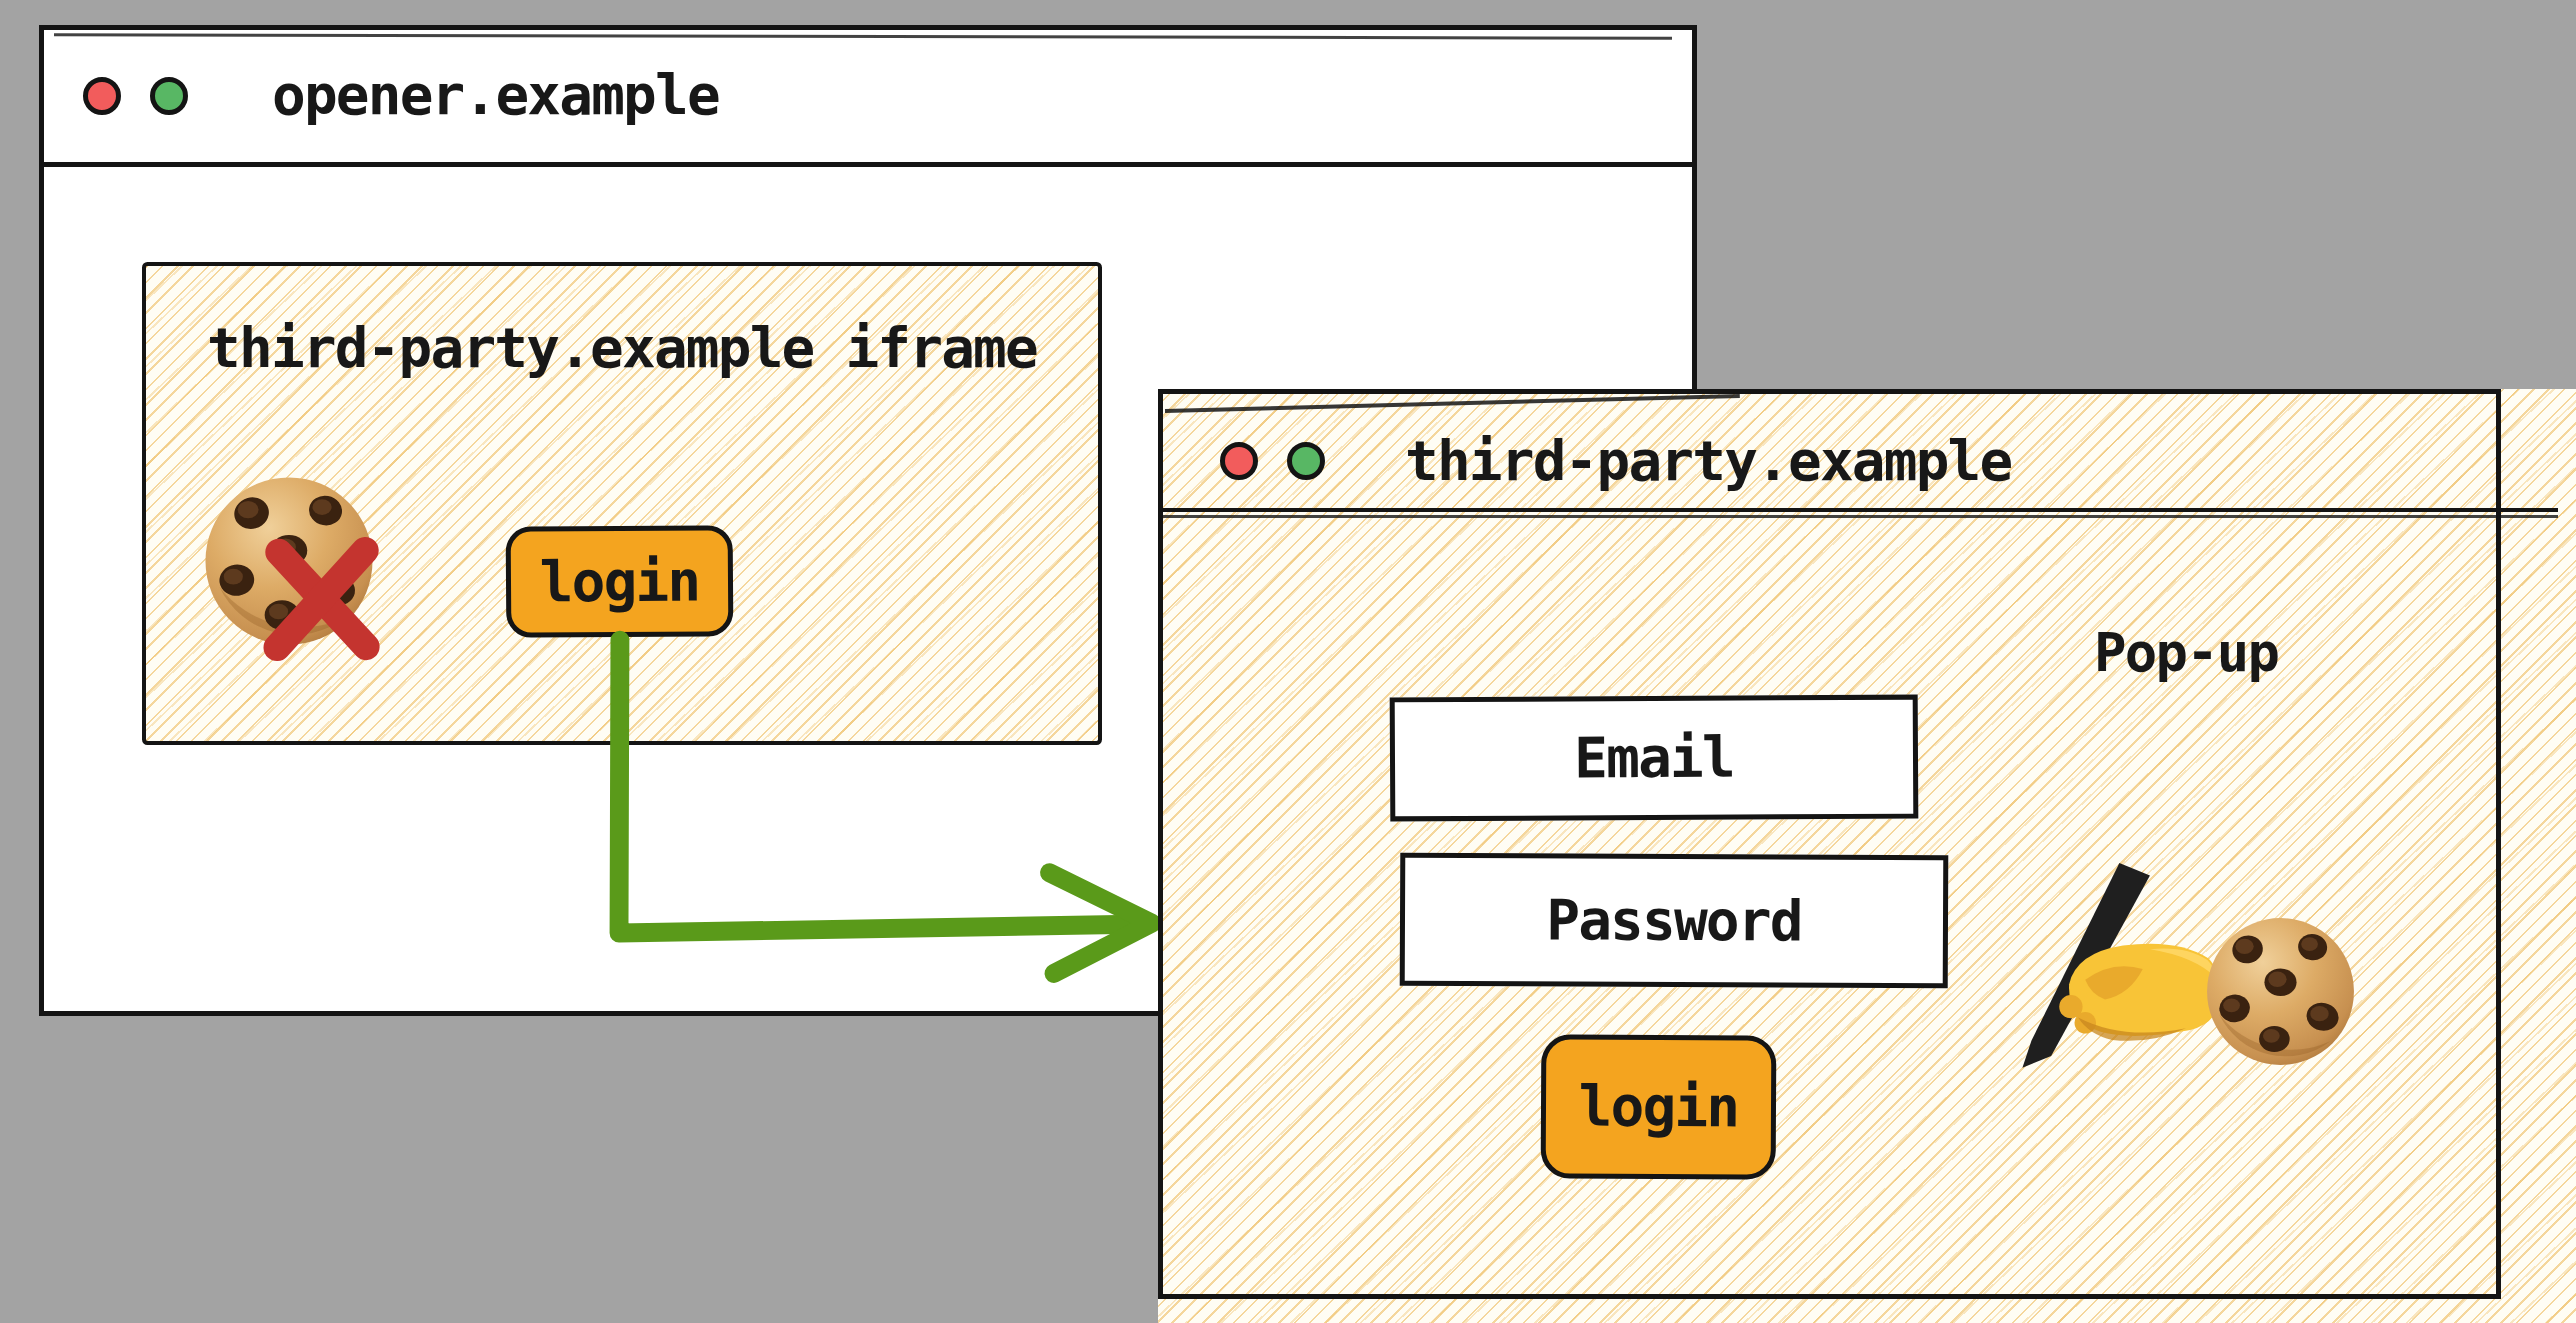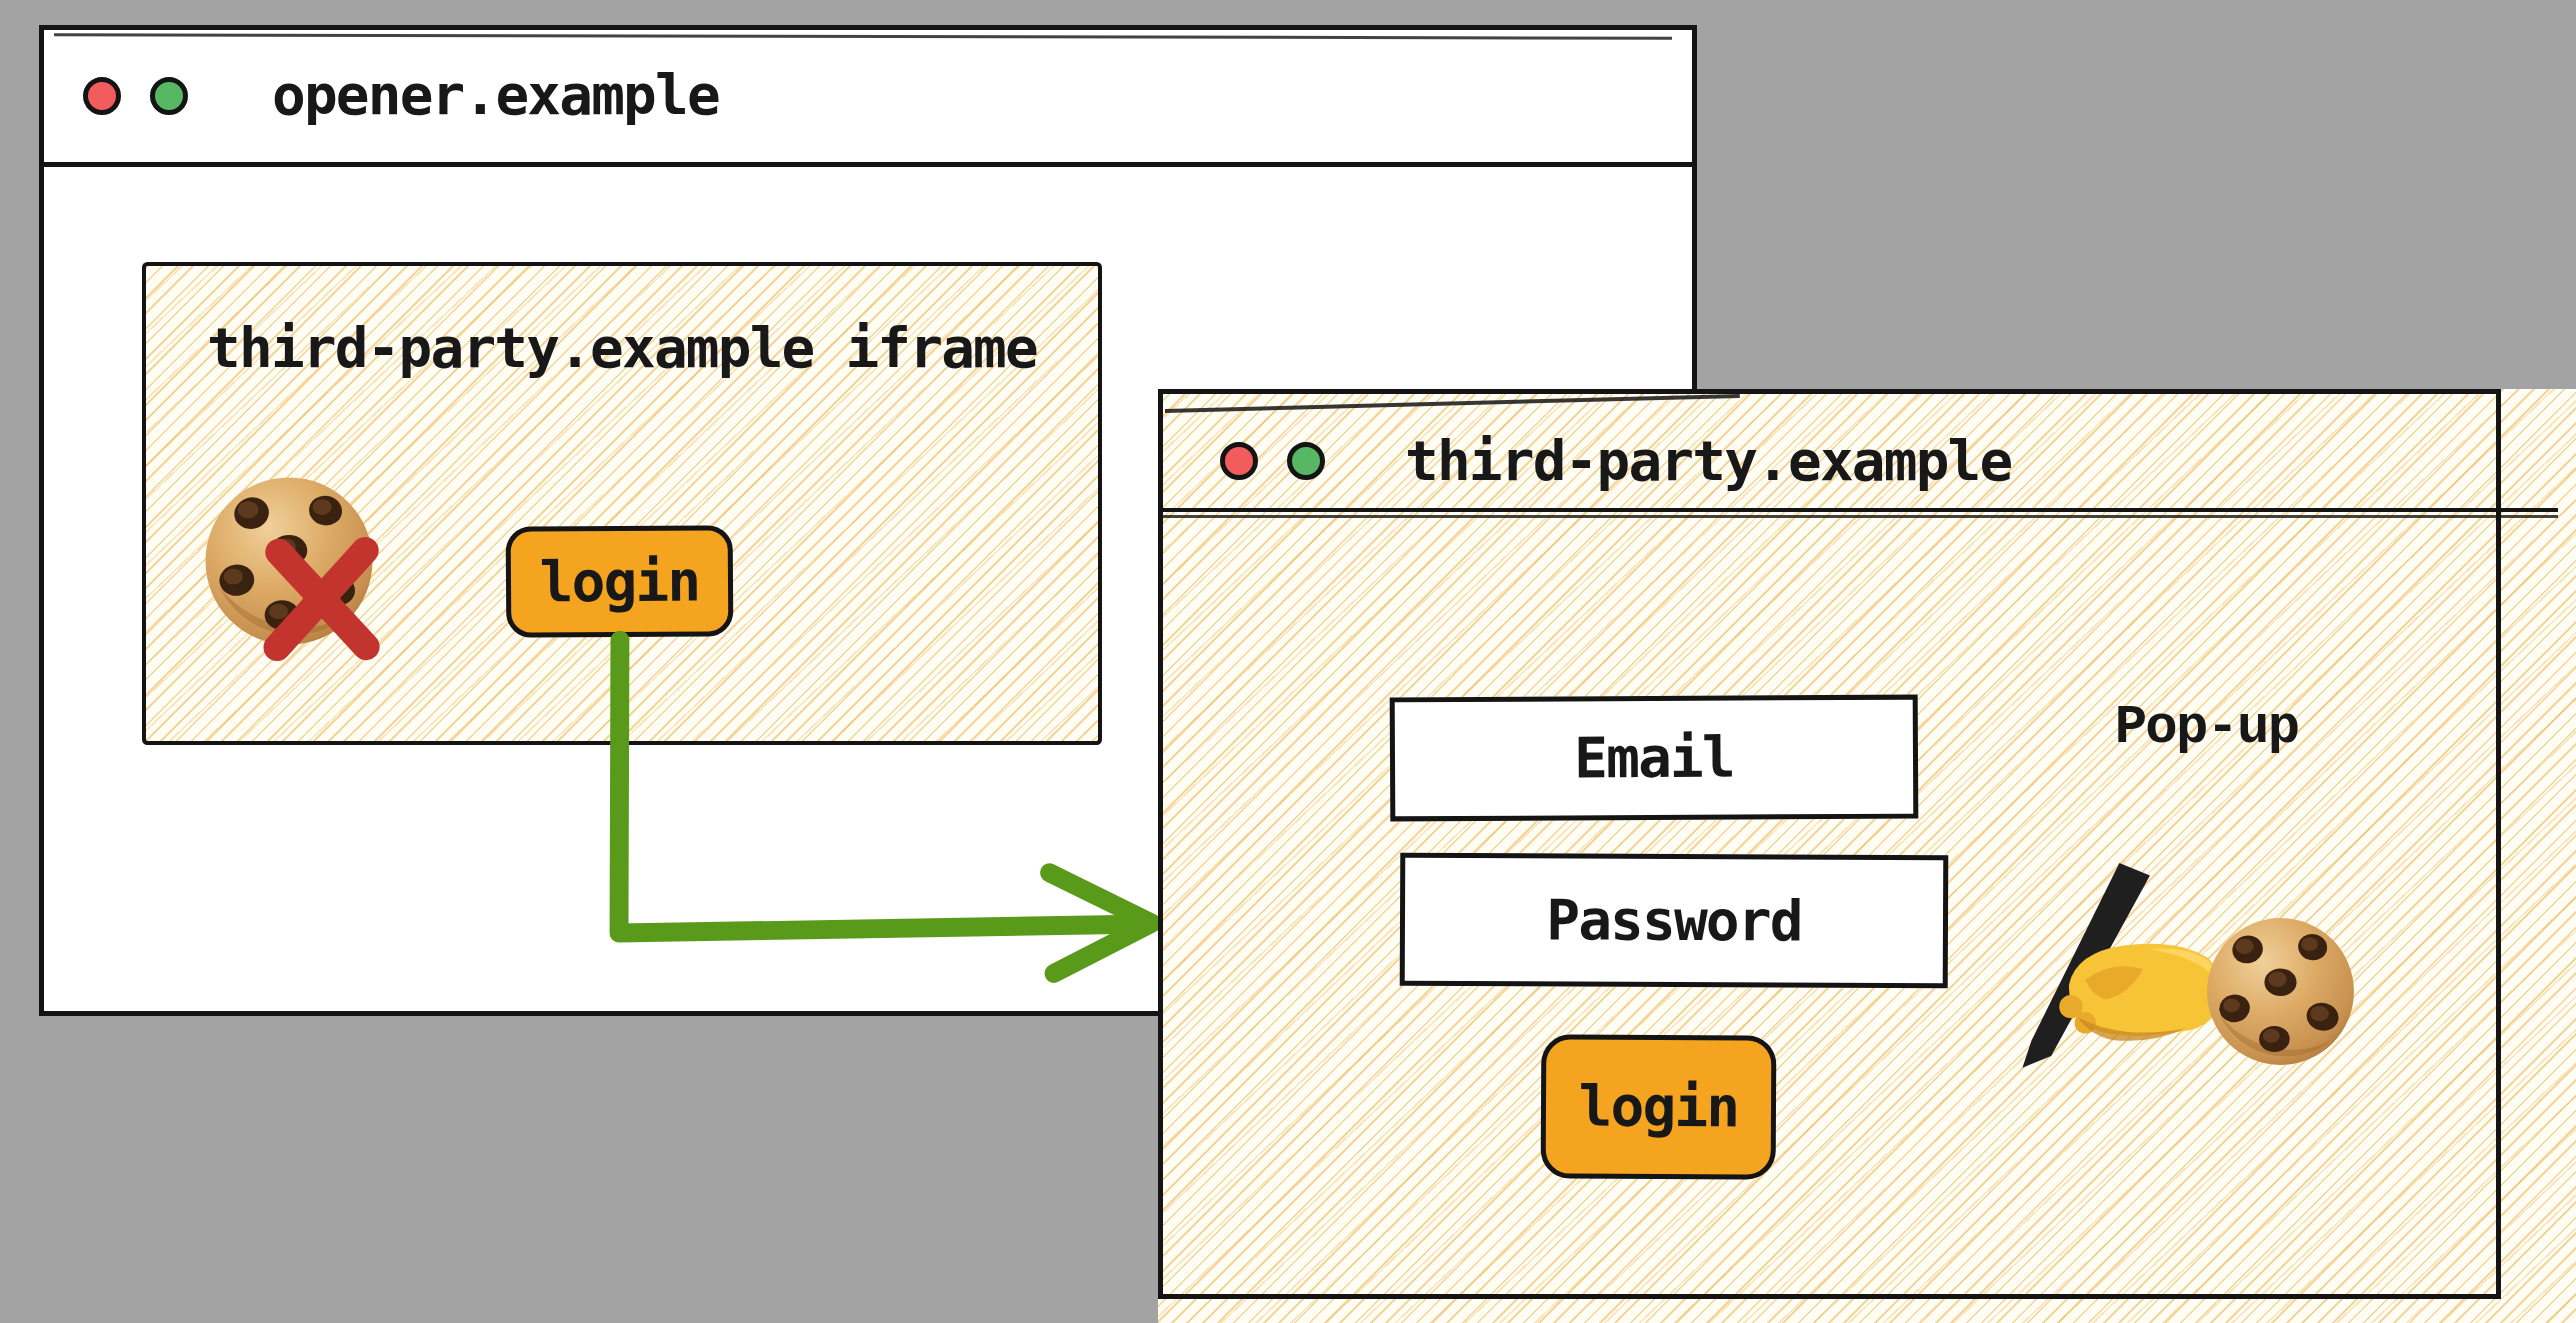--- a/index.html
+++ b/index.html
@@ -109,21 +109,21 @@
   </div>
 
   <div class="abs sketchbox" style="left:1400px;top:854px;width:548px;height:133px;transform:rotate(.25deg);z-index:5;">
     <span class="mono t62">Password</span>
   </div>
 
   <div class="abs orange-btn" style="left:1541px;top:1035px;width:235px;height:144px;border-radius:29px;transform:rotate(.3deg);z-index:5;">
     <span class="mono t62">login</span>
   </div>
 
-  <div class="abs mono t60" style="left:2094px;top:701px;width:225px;text-align:center;z-index:5;font-family:Liberation Mono, monospace;">Pop-up</div>
+  <div class="abs mono t60" style="left:2094px;top:626px;width:225px;z-index:5;">Pop-up</div>
 
   <svg class="abs" style="left:2015px;top:863px;z-index:5;" width="207" height="211" viewBox="0 0 230 235">
     <path d="M116 0 L150 14 L40 215 L8 228 L18 198 Z" fill="#1f1f1f"></path>
     <path d="M60 135 Q68 100 120 92 Q180 84 215 106 Q228 118 227 150 Q226 178 195 186 Q130 198 95 188 Q58 176 60 135 Z" fill="#f8c437"></path>
     <path d="M78 130 Q108 108 142 118 Q128 146 100 152 Q84 146 78 130 Z" fill="#e9aa2c"></path>
     <circle cx="62" cy="160" r="13" fill="#e9aa2c"></circle>
     <circle cx="78" cy="178" r="12" fill="#e9aa2c"></circle>
     <path d="M70 172 Q120 198 190 184 Q150 202 108 197 Q82 191 70 172 Z" fill="#c8871f" opacity=".75"></path>
     <path d="M150 96 Q190 92 214 108 Q222 116 224 128 Q200 104 150 96 Z" fill="#ffd96a" opacity=".8"></path>
   </svg>

